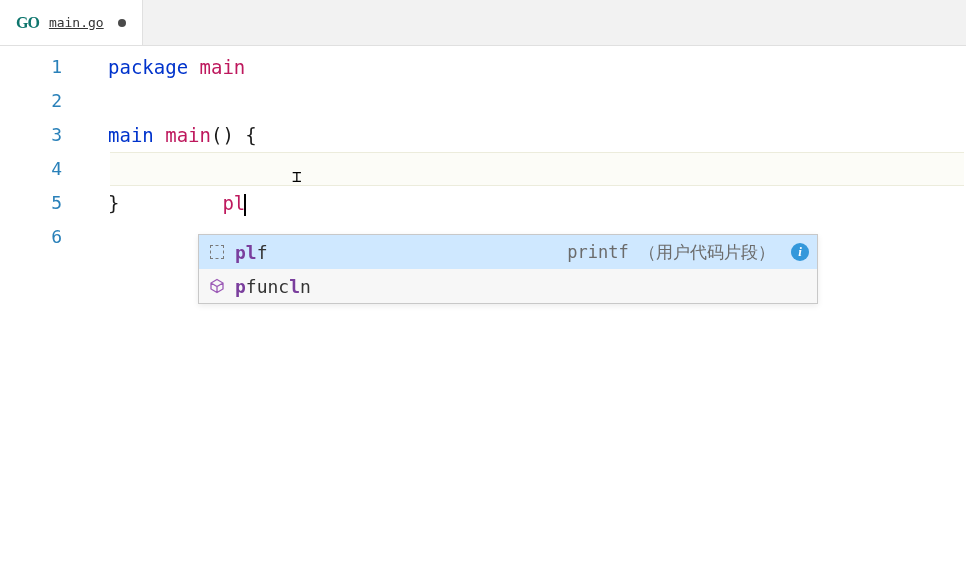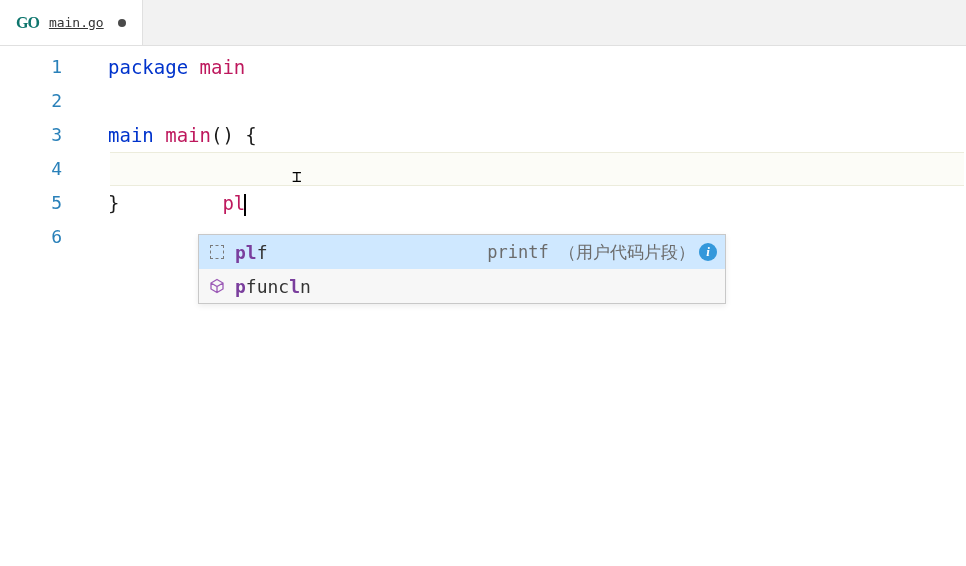--- a/index.html
+++ b/index.html
@@ -103,21 +103,21 @@
     .ibeam-cursor {
       position: absolute;
       font-size: 16px;
       color: #000;
       pointer-events: none;
     }
     .suggest {
       position: absolute;
       left: 198px;
       top: 188px;
-      width: 528px;
+      width: 620px;
       background: #f7f7f7;
       border: 1px solid #c8c8c8;
       box-shadow: 0 2px 6px rgba(0,0,0,0.08);
       z-index: 10;
     }
     .suggest-row {
       display: flex;
       align-items: center;
       height: 34px;
       padding: 0 8px;
@@ -145,21 +145,21 @@
       flex: 0 0 auto;
     }
     .suggest-label .match { color: #7a3e9d; font-weight: bold; }
     .suggest-label .rest { color: #333; }
     .suggest-detail {
       margin-left: auto;
       color: #6b6b6b;
       font-size: 17px;
       display: flex;
       align-items: center;
-      gap: 4px;
+      gap: 16px;
     }
     .info-icon {
       width: 18px;
       height: 18px;
       border-radius: 50%;
       background: #3498db;
       color: #fff;
       font-size: 13px;
       font-weight: bold;
       display: flex;

